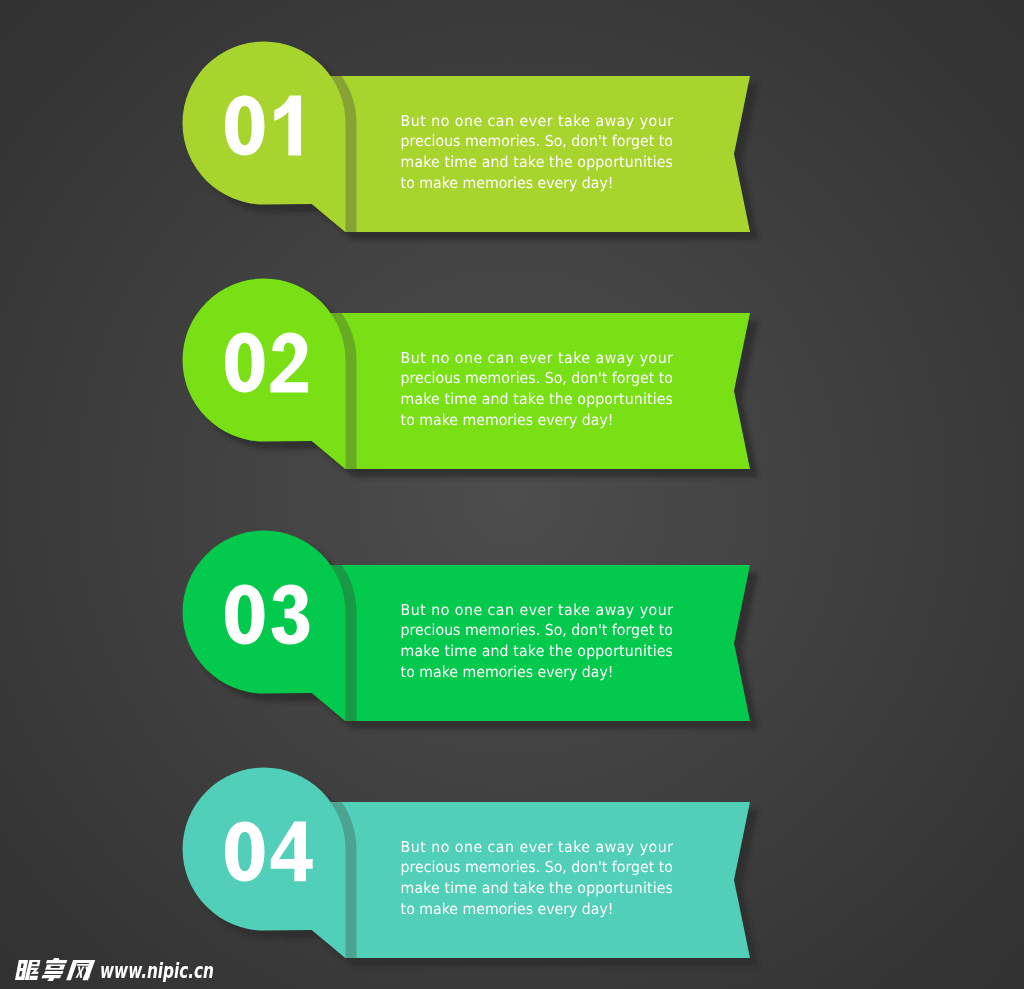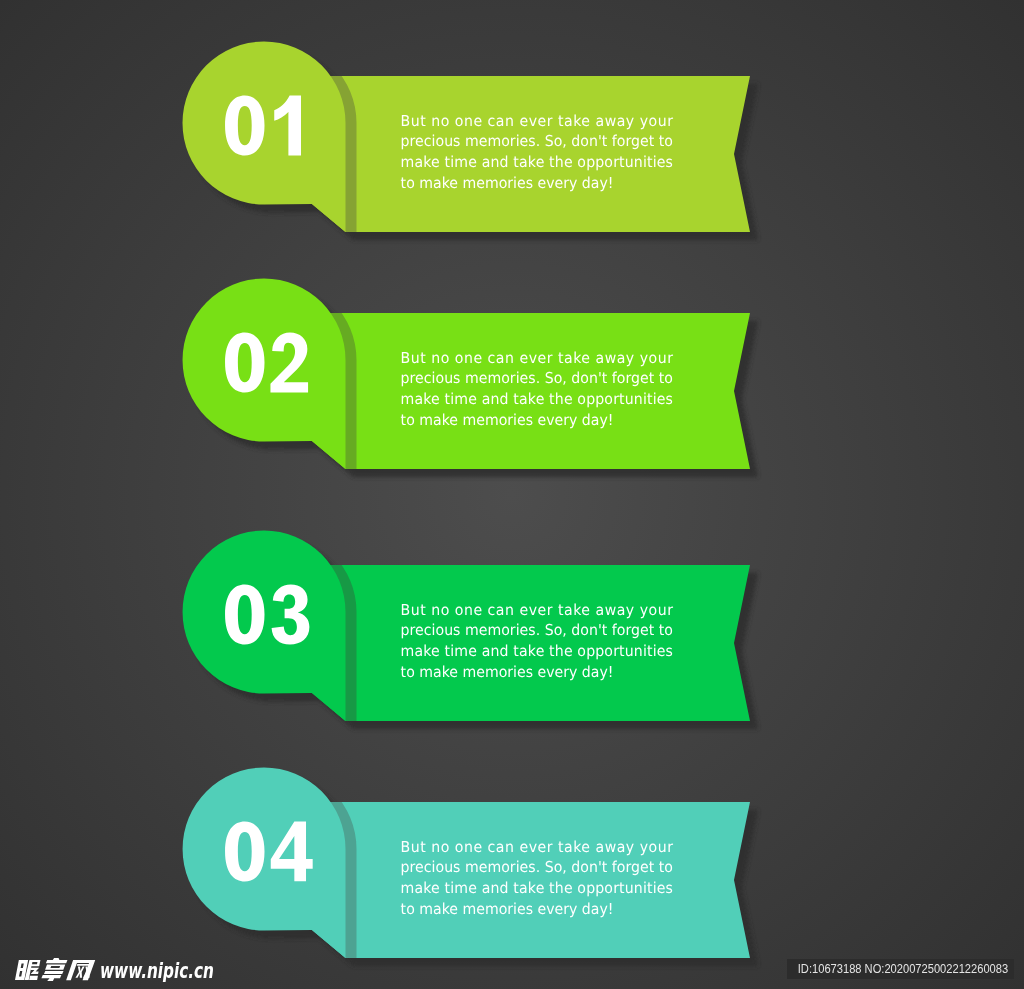--- a/index.html
+++ b/index.html
@@ -153,17 +153,14 @@
         <g transform="translate(58,1.5) skewX(-11) scale(0.93,1)">
           <path d="M 0.4 1.4 L 24.2 1.4 L 20.6 21.8 L 14.8 21.8 L 18.2 4.6 L 5.2 4.6 L 2.2 21.8 L -2.8 21.8 Z"></path>
           <path d="M 5.8 5.6 L 19.6 5.6 L 19.3 7.2 L 5.5 7.2 Z"></path>
           <path d="M 6.9 7.9 L 9.2 7.9 L 10.6 12.4 L 12.0 7.9 L 14.2 7.9 L 12.2 13.6 L 13.7 19.2 L 11.3 19.2 L 10.4 15.0 L 8.9 19.2 L 6.6 19.2 L 9.2 13.5 Z"></path>
           <path d="M 15.0 7.9 L 17.3 7.9 L 18.7 12.4 L 20.1 7.9 L 22.3 7.9 L 20.3 13.6 L 21.8 19.2 L 19.4 19.2 L 18.5 15.0 L 17.0 19.2 L 14.7 19.2 L 17.3 13.5 Z"></path>
         </g>
       </svg>
     <svg id="urlwrap" width="120" height="26" viewBox="0 0 120 26">
       <text id="siteurl" x="0" y="20" transform="scale(0.828,1)">www.nipic.cn</text>
     </svg>
-    <div id="idbox">
-      <div id="idtext">ID:10673188 NO:20200725002212260083</div>
-    </div>
   </div>
 </div>
 
 </body></html>

